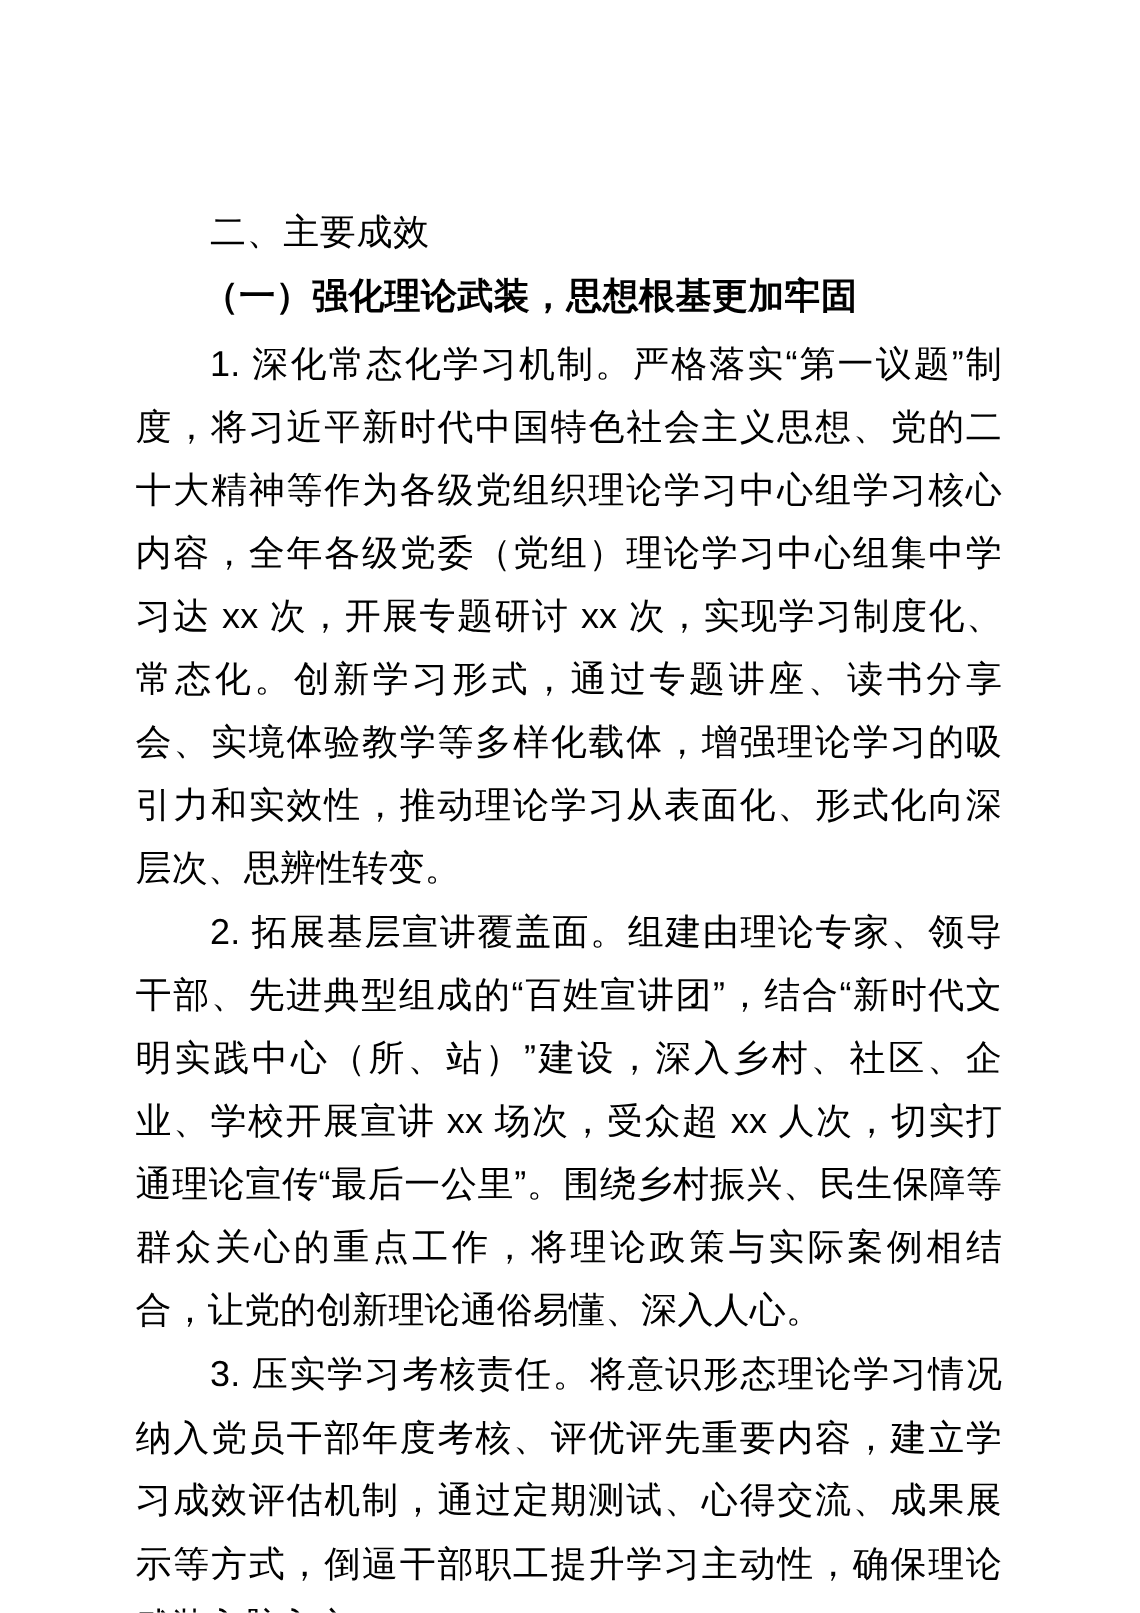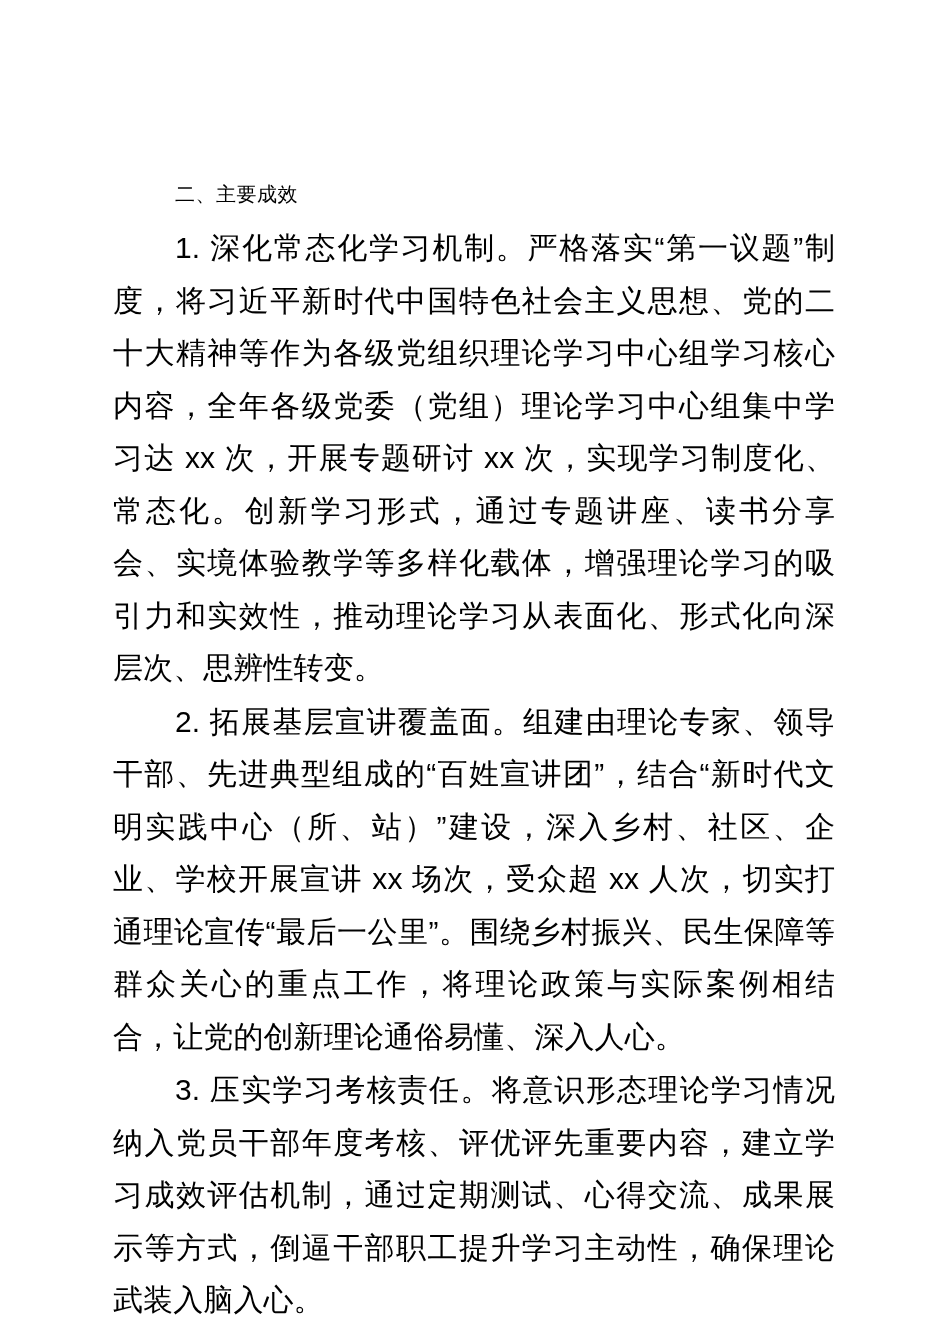--- a/index.html
+++ b/index.html
@@ -17,21 +17,21 @@
     font-family: "Liberation Sans", "DejaVu Sans", sans-serif;
     color: #000000;
   }
   .content {
     position: absolute;
     left: 113px;
     top: 168px;
     width: 722px;
   }
   .section-heading {
-    font-size: 20px;
+    font-size: 30px;
     line-height: 52px;
     font-weight: normal;
     text-indent: 62px;
     letter-spacing: 0.5px;
     margin: 0 0 2px 0;
     white-space: nowrap;
   }
   .sub-heading {
     font-size: 30px;
     line-height: 52px;
@@ -56,20 +56,21 @@
   }
 </style>
 </head>
 <body>
 
 <div class="page">
   <div class="content">
 
     <h2 class="section-heading">二、主要成效</h2>
 
+    <h3 class="sub-heading">（一）强化理论武装，思想根基更加牢固</h3>
 
     <p class="body-para">1. 深化常态化学习机制。严格落实“第一议题”制度，将习近平新时代中国特色社会主义思想、党的二十大精神等作为各级党组织理论学习中心组学习核心内容，全年各级党委（党组）理论学习中心组集中学习达 xx 次，开展专题研讨 xx 次，实现学习制度化、常态化。创新学习形式，通过专题讲座、读书分享会、实境体验教学等多样化载体，增强理论学习的吸引力和实效性，推动理论学习从表面化、形式化向深层次、思辨性转变。</p>
 
     <p class="body-para">2. 拓展基层宣讲覆盖面。组建由理论专家、领导干部、先进典型组成的“百姓宣讲团”，结合“新时代文明实践中心（所、站）”建设，深入乡村、社区、企业、学校开展宣讲 xx 场次，受众超 xx 人次，切实打通理论宣传“最后一公里”。围绕乡村振兴、民生保障等群众关心的重点工作，将理论政策与实际案例相结合，让党的创新理论通俗易懂、深入人心。</p>
 
     <p class="body-para">3. 压实学习考核责任。将意识形态理论学习情况纳入党员干部年度考核、评优评先重要内容，建立学习成效评估机制，通过定期测试、心得交流、成果展示等方式，倒逼干部职工提升学习主动性，确保理论武装入脑入心。</p>
 
   </div>
 </div>
 

